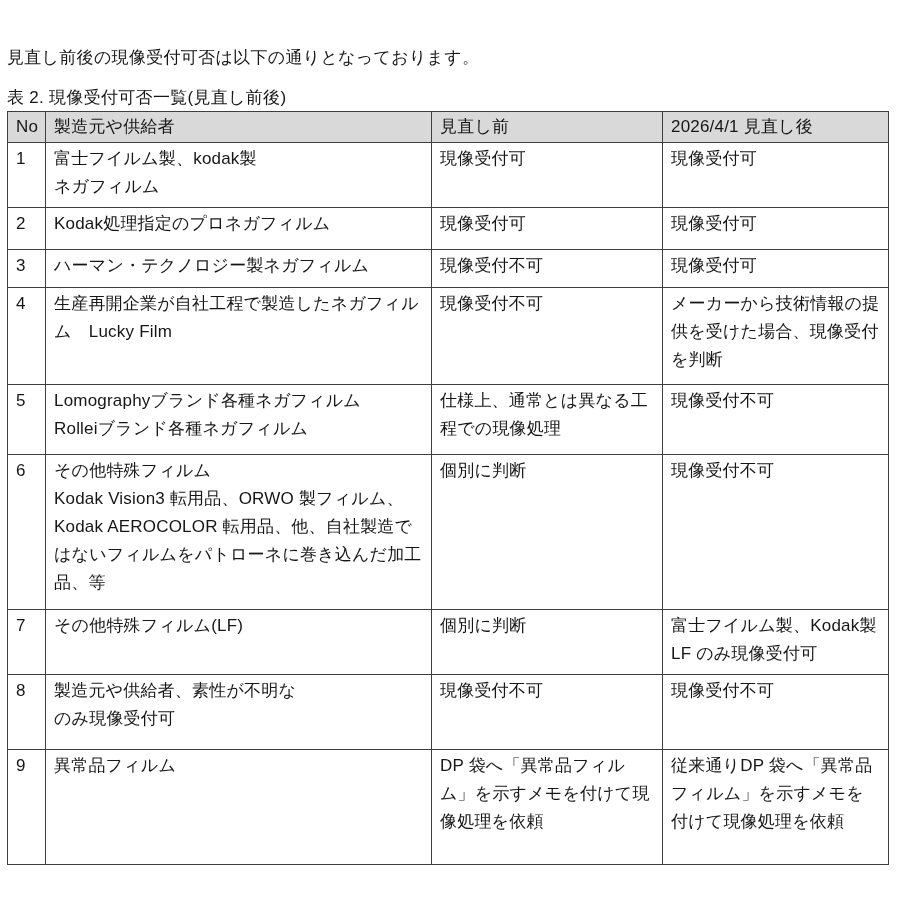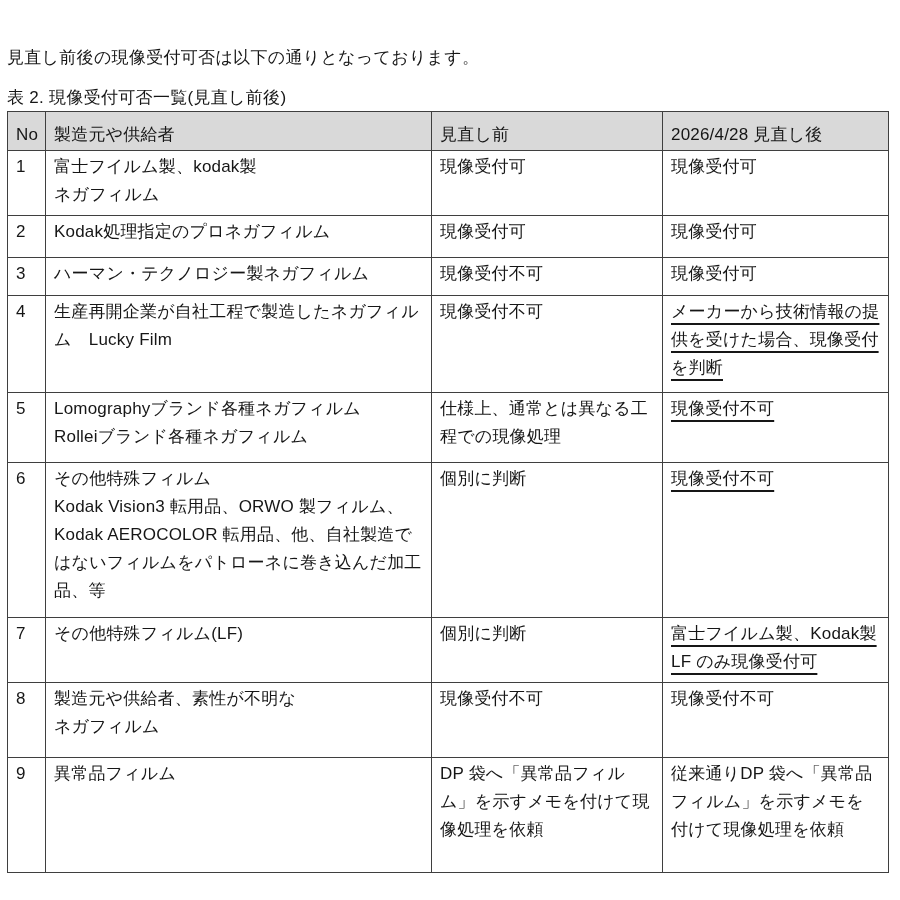--- a/index.html
+++ b/index.html
@@ -48,32 +48,31 @@
     vertical-align: top;
     text-align: left;
     padding: 2px 8px 6px 8px;
     line-height: 28px;
     white-space: pre-line;
     letter-spacing: 0.2px;
   }
   table.acceptance thead th {
     background: var(--header-bg);
     height: 29px;
-    padding-top: 9px;
+    padding-top: 1px;
     padding-bottom: 1px;
     white-space: nowrap;
     overflow: hidden;
   }
   .col-no   { width: 38px; }
   .col-film { width: 386px; }
   .col-before { width: 231px; }
   .col-after  { width: 226px; }
   td.cell-no { text-align: center; padding-left: 2px; padding-right: 2px; }
   td.underlined {
-    text-decoration: underline;
     text-underline-offset: 6px;
     text-decoration-thickness: 1.5px;
   }
   tbody tr:nth-child(1) { height: 56px; }
   tbody tr:nth-child(2) { height: 42px; }
   tbody tr:nth-child(3) { height: 38px; }
   tbody tr:nth-child(4) { height: 97px; }
   tbody tr:nth-child(5) { height: 70px; }
   tbody tr:nth-child(6) { height: 155px; }
   tbody tr:nth-child(7) { height: 65px; }
@@ -92,21 +91,21 @@
       <col class="col-no">
       <col class="col-film">
       <col class="col-before">
       <col class="col-after">
     </colgroup>
     <thead>
       <tr>
         <th>No</th>
         <th>製造元や供給者</th>
         <th>見直し前</th>
-        <th>2026/4/28 見直し後</th>
+        <th>2026/4/1 見直し後</th>
       </tr>
     </thead>
     <tbody>
         <tr>
           <td class="cell-no">1</td>
           <td>富士フイルム製、kodak製
 ネガフィルム</td>
           <td>現像受付可</td>
           <td>現像受付可</td>
         </tr>
@@ -144,21 +143,21 @@
         </tr>
         <tr>
           <td class="cell-no">7</td>
           <td>その他特殊フィルム(LF)</td>
           <td>個別に判断</td>
           <td class="underlined">富士フイルム製、Kodak製 LF のみ現像受付可</td>
         </tr>
         <tr>
           <td class="cell-no">8</td>
           <td>製造元や供給者、素性が不明な
-ネガフィルム</td>
+のみ現像受付可</td>
           <td>現像受付不可</td>
           <td>現像受付不可</td>
         </tr>
         <tr>
           <td class="cell-no">9</td>
           <td>異常品フィルム</td>
           <td>DP 袋へ「異常品フィルム」を示すメモを付けて現像処理を依頼</td>
           <td>従来通りDP 袋へ「異常品フィルム」を示すメモを付けて現像処理を依頼</td>
         </tr>
       </tbody>

